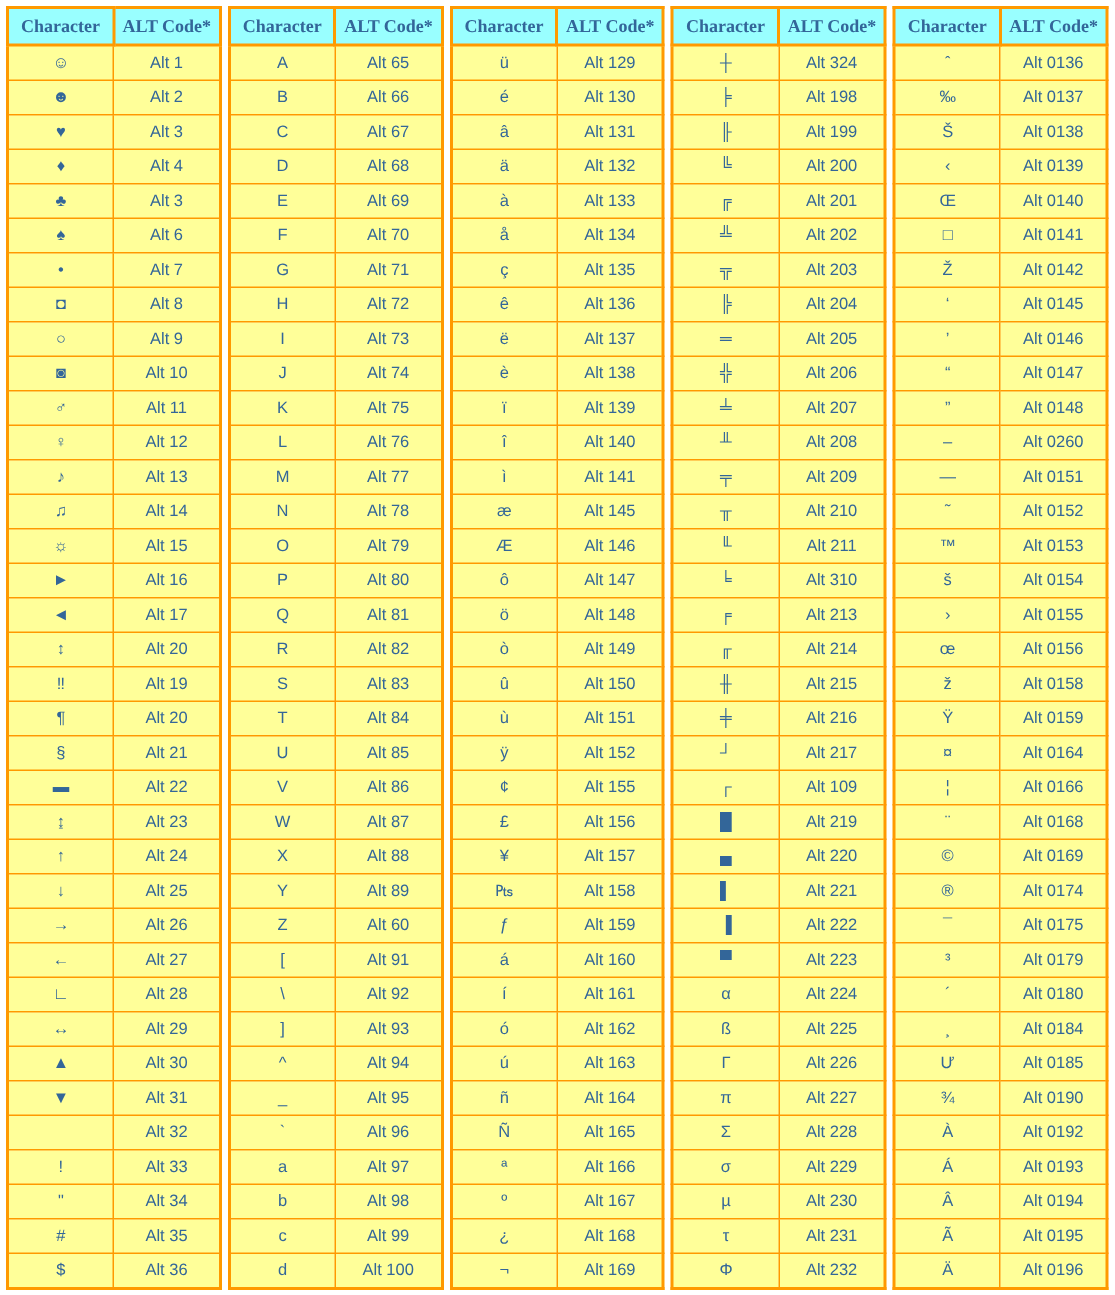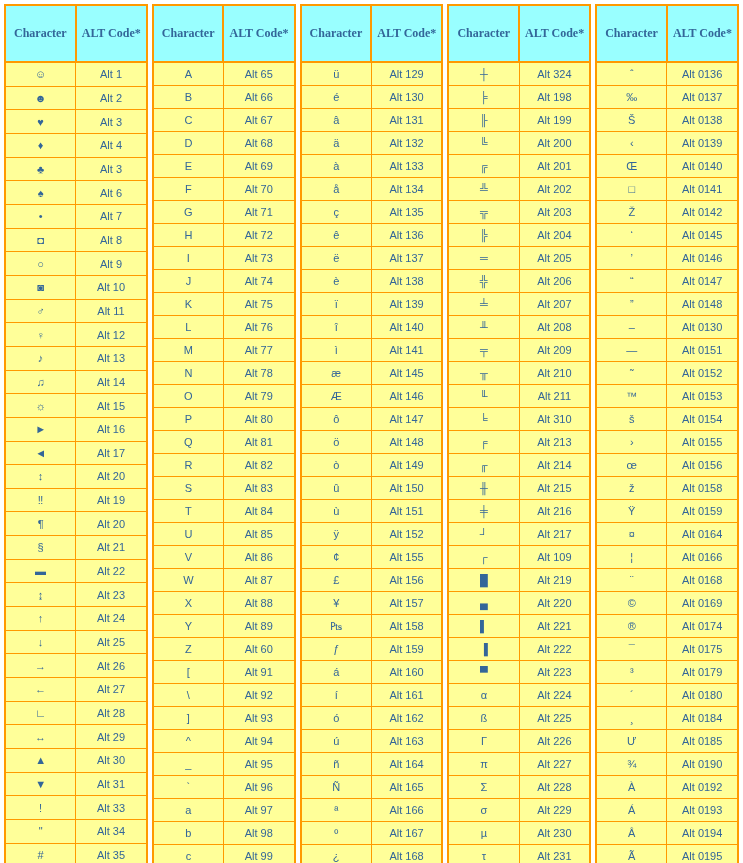--- a/index.html
+++ b/index.html
@@ -16,21 +16,21 @@
   .block {
     border: 2px solid #ff9900;
     border-collapse: collapse;
     flex: 1;
   }
   .block th {
     background: #99ffff;
     color: #336699;
     font-weight: bold;
     font-size: 12px;
-    padding: 20px 2px;
+    padding: 4px 2px;
     border: 2px solid #ff9900;
     white-space: nowrap;
   }
   .block td {
     background: #ffff99;
     color: #336699;
     font-family: Verdana, Arial, sans-serif;
     font-size: 11px;
     text-align: center;
     border: 1px solid #ff9900;
@@ -174,20 +174,24 @@
         </tr>
         <tr>
           <td class="char">▲</td>
           <td class="code">Alt 30</td>
         </tr>
         <tr>
           <td class="char">▼</td>
           <td class="code">Alt 31</td>
         </tr>
         <tr>
+          <td class="char"> </td>
+          <td class="code">Alt 32</td>
+        </tr>
+        <tr>
           <td class="char">!</td>
           <td class="code">Alt 33</td>
         </tr>
         <tr>
           <td class="char">"</td>
           <td class="code">Alt 34</td>
         </tr>
         <tr>
           <td class="char">#</td>
           <td class="code">Alt 35</td>
@@ -711,21 +715,21 @@
         <tr>
           <td class="char">“</td>
           <td class="code">Alt 0147</td>
         </tr>
         <tr>
           <td class="char">”</td>
           <td class="code">Alt 0148</td>
         </tr>
         <tr>
           <td class="char">–</td>
-          <td class="code">Alt 0130</td>
+          <td class="code">Alt 0260</td>
         </tr>
         <tr>
           <td class="char">—</td>
           <td class="code">Alt 0151</td>
         </tr>
         <tr>
           <td class="char">˜</td>
           <td class="code">Alt 0152</td>
         </tr>
         <tr>

